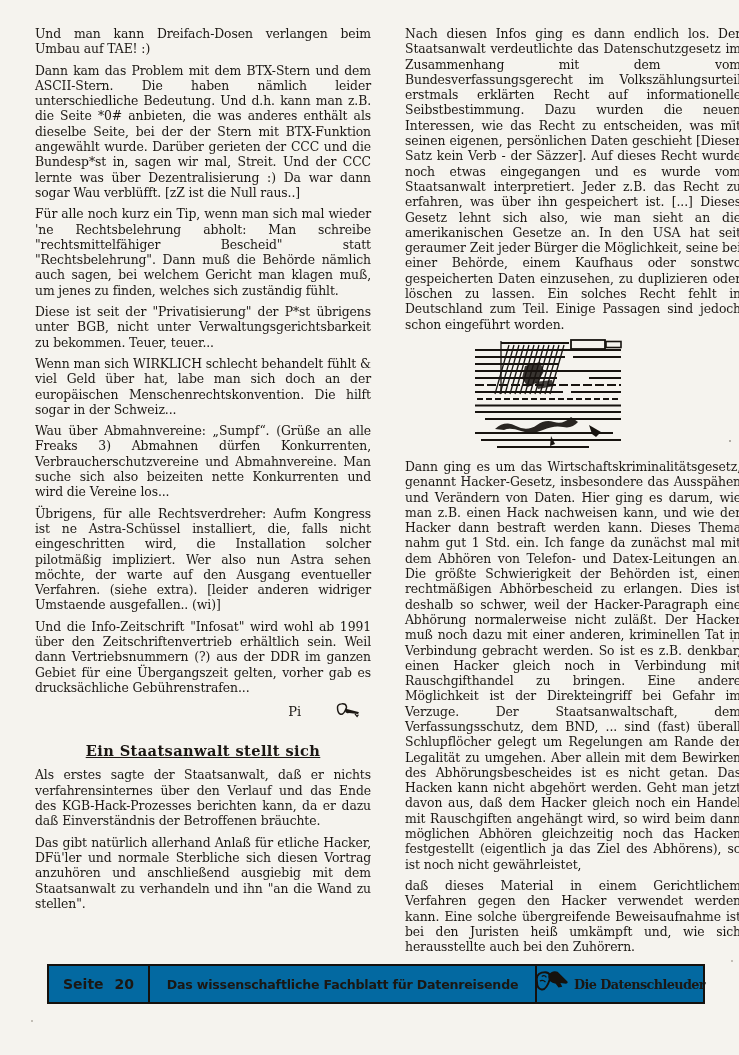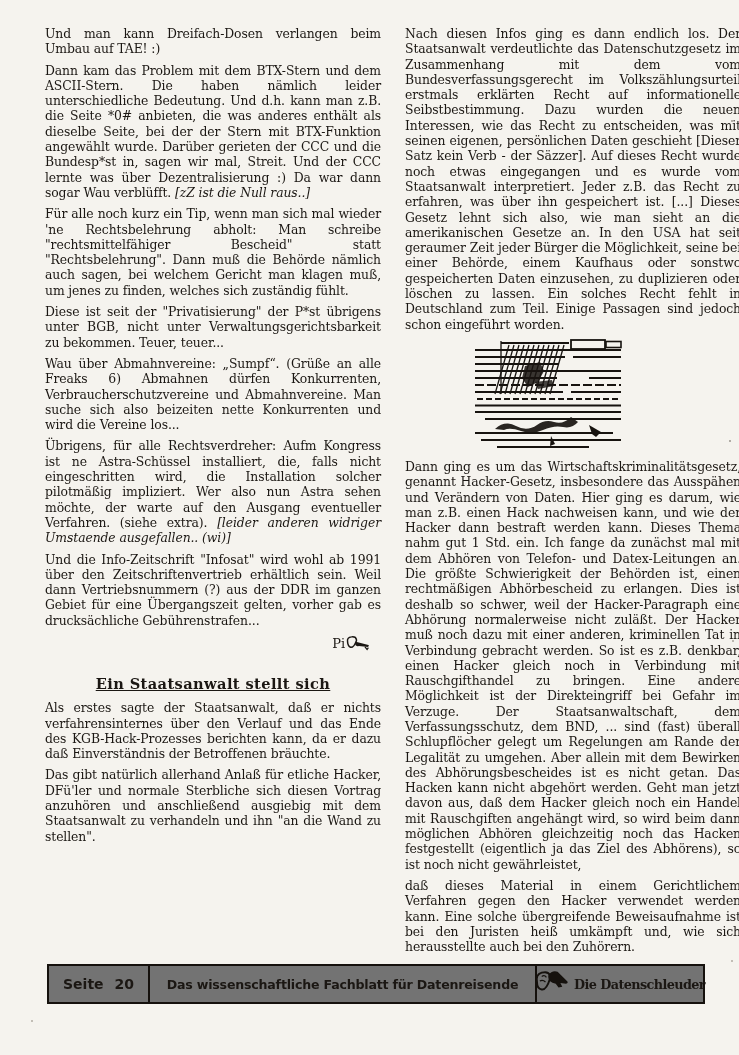--- a/index.html
+++ b/index.html
@@ -13,48 +13,48 @@
   }
   .col {
     position: absolute;
     top: 26px;
     width: 336px;
     font-size: 12.4px;
     line-height: 15.3px;
     text-align: justify;
     letter-spacing: -0.1px;
   }
-  #left-col  { left: 45px; }
+  #left-col  { left: 35px; }
   #right-col { left: 405px; }
   .col p { margin: 0 0 6px 0; }
-  .it { font-style: italic; }
+  .it { }
 
   .sig-row {
     display: flex; justify-content: flex-end; align-items: center;
-    padding-right: 10px; margin: 4px 0 2px 0; height: 20px;
+    gap: 34px; padding-right: 10px; margin: 4px 0 2px 0; height: 20px;
   }
   .sig-label { font-size: 13px; }
   .file-tag {
     font-size: 9.5px; letter-spacing: 0.3px; color: #2e2a25;
     margin: 16px 0 0 0; text-align: left;
   }
   .article-heading {
     font-size: 14.6px; font-weight: bold; text-align: center;
     letter-spacing: 0.4px; margin: 22px 0 9px 0; text-decoration: underline;
   }
 
   figure.scan-figure { margin: 6px 0 9px 68px; width: 150px; }
   figure.scan-figure svg { display: block; }
 
   .footer-bar {
     position: absolute; left: 47px; top: 964px;
     width: 658px; height: 40px; box-sizing: border-box;
     border: 2.5px solid #15110d;
     display: flex; align-items: stretch;
-    background: #737373;
+    background: #0369a1;
   }
   .footer-cell {
     display: flex; align-items: center; justify-content: center;
     box-sizing: border-box;
   }
   .cell-page {
     width: 101px; border-right: 2.5px solid #15110d;
     font-family: "DejaVu Sans", sans-serif;
     font-weight: bold; font-size: 14px; word-spacing: 6px;
   }
@@ -85,21 +85,22 @@
 </head>
 <body>
 
 <div class="scan-noise"></div>
 
 <div class="col" id="left-col">
   <p><span>Und man kann Dreifach-Dosen verlangen beim Umbau auf TAE! :)</span></p>
   <p><span>Dann kam das Problem mit dem BTX-Stern und dem ASCII-Stern. Die haben nämlich leider unterschiedliche Bedeutung. Und d.h. kann man z.B. die Seite *0# anbieten, die was anderes enthält als dieselbe Seite, bei der der Stern mit BTX-Funktion angewählt wurde. Darüber gerieten der CCC und die Bundesp*st in, sagen wir mal, Streit. Und der CCC lernte was über Dezentralisierung :) Da war dann sogar Wau verblüfft.</span> <span class="it">[zZ ist die Null raus..]</span></p>
   <p><span>Für alle noch kurz ein Tip, wenn man sich mal wieder 'ne Rechtsbelehrung abholt: Man schreibe "rechtsmittelfähiger Bescheid" statt "Rechtsbelehrung". Dann muß die Behörde nämlich auch sagen, bei welchem Gericht man klagen muß, um jenes zu finden, welches sich zuständig fühlt.</span></p>
   <p><span>Diese ist seit der "Privatisierung" der P*st übrigens unter BGB, nicht unter Verwaltungsgerichtsbarkeit zu bekommen. Teuer, teuer...</span></p>
-  <p><span>Wau über Abmahnvereine: „Sumpf“. (Grüße an alle Freaks 6) Abmahnen dürfen Konkurrenten, Verbraucherschutzvereine und Abmahnvereine. Man suche sich also beizeiten nette Konkurrenten und wird die Vereine los...</span></p>
+  <p><span>Wenn man sich WIRKLICH schlecht behandelt fühlt &amp; viel Geld über hat, labe man sich doch an der europäischen Menschenrechtskonvention. Die hilft sogar in der Schweiz...</span></p>
+  <p><span>Wau über Abmahnvereine: „Sumpf“. (Grüße an alle Freaks 3) Abmahnen dürfen Konkurrenten, Verbraucherschutzvereine und Abmahnvereine. Man suche sich also beizeiten nette Konkurrenten und wird die Vereine los...</span></p>
   <p><span>Übrigens, für alle Rechtsverdreher: Aufm Kongress ist ne Astra-Schüssel installiert, die, falls nicht eingeschritten wird, die Installation solcher pilotmäßig impliziert. Wer also nun Astra sehen möchte, der warte auf den Ausgang eventueller Verfahren. (siehe extra).</span> <span class="it">[leider anderen widriger Umstaende ausgefallen.. (wi)]</span></p>
   <p><span>Und die Info-Zeitschrift "Infosat" wird wohl ab 1991 über den Zeitschriftenvertrieb erhältlich sein. Weil dann Vertriebsnummern (?) aus der DDR im ganzen Gebiet für eine Übergangszeit gelten, vorher gab es drucksächliche Gebührenstrafen...</span></p>
 
   <div class="sig-row">
     <span class="sig-label">Pi</span>
     <span>
       <svg width="26" height="17" viewBox="0 0 30 19" aria-hidden="true">
         <path d="M3 9 Q2 3.5 7.5 3 Q12.5 2.4 13.2 6.2 L13.2 7.4 Q10 15.8 6.5 15 Q3.4 13.8 3 9 Z" fill="none" stroke="#1b1713" stroke-width="1.7"></path>
         <path d="M12.5 8.5 L27 12.5 Q28.5 13.3 26.5 14.6 L16 13.5 Q12 14.5 11.5 11 Z" fill="#1b1713"></path>
         <path d="M23 14.5 l2.5 3 1.5-2" fill="none" stroke="#1b1713" stroke-width="1.4"></path>

